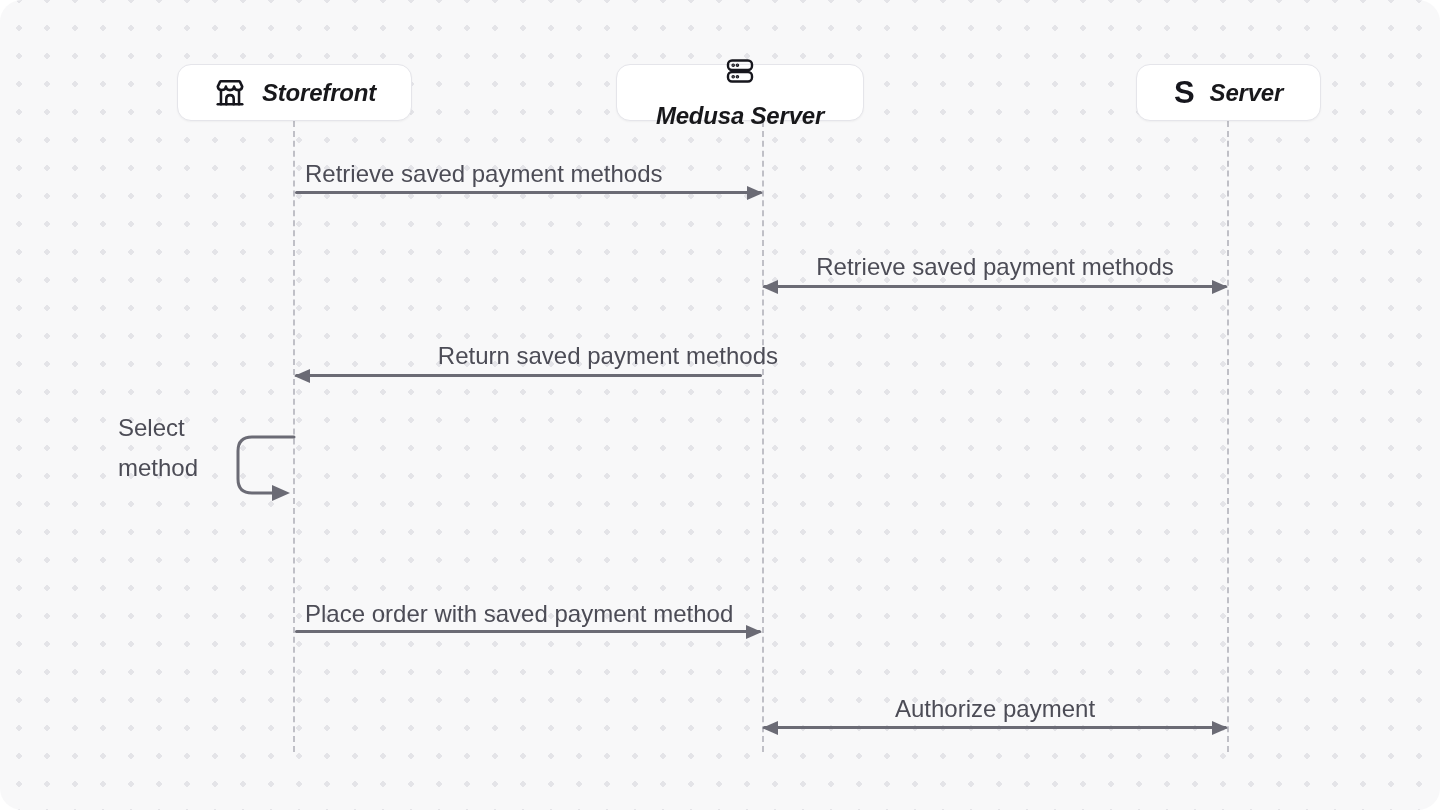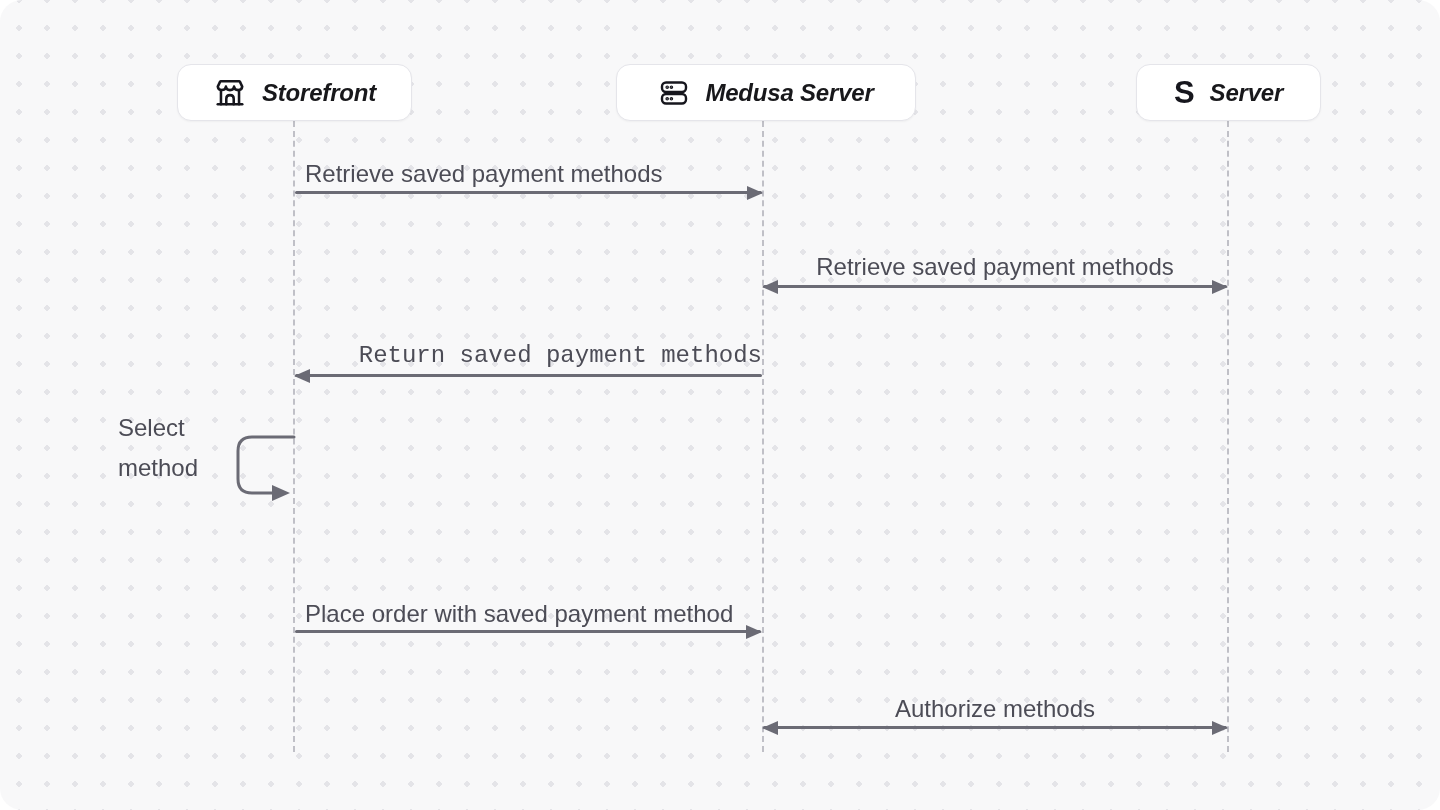--- a/index.html
+++ b/index.html
@@ -61,21 +61,21 @@
         <path d="M4.5 10 L6.7 5.3 Q6.9 5 7.3 5 H24.7 Q25.1 5 25.3 5.3 L27.5 10 A3.85 3.6 0 0 1 19.83 10 A3.85 3.6 0 0 1 12.16 10 A3.85 3.6 0 0 1 4.5 10 Z"></path>
         <path d="M7.5 14 V26.5"></path>
         <path d="M24.5 14 V26.5"></path>
         <path d="M4.5 26.5 H27.5"></path>
         <path d="M12.5 26.5 V21.5 Q12.5 18 16 18 Q19.5 18 19.5 21.5 V26.5"></path>
       </svg>
     </span>
     <span class="actor-label">Storefront</span>
   </div>
 
-  <div class="actor" style="left:616px;width:300px;">
+  <div class="actor" style="left:616px;width:248px;flex-direction:column;">
     <span class="icon">
       <svg width="32" height="32" viewBox="0 0 32 32" fill="none" stroke="#16161d" stroke-width="2.4" stroke-linecap="round" stroke-linejoin="round">
         <rect x="4" y="5.5" width="24" height="9.5" rx="4"></rect>
         <rect x="4" y="17" width="24" height="9.5" rx="4"></rect>
         <circle cx="9.2" cy="10.2" r="0.6" fill="#16161d"></circle>
         <circle cx="13.4" cy="10.2" r="0.6" fill="#16161d"></circle>
         <circle cx="9.2" cy="21.8" r="0.6" fill="#16161d"></circle>
         <circle cx="13.4" cy="21.8" r="0.6" fill="#16161d"></circle>
       </svg>
     </span>
@@ -86,28 +86,28 @@
     <span class="icon stripe-s">S</span>
     <span class="actor-label">Server</span>
   </div>
 
   <div class="msg-label" style="left:305px;top:158px;width:460px;">Retrieve saved payment methods</div>
   <div class="msg-arrow head-right" style="left:295px;top:191px;width:467px;"></div>
 
   <div class="msg-label" style="left:763px;top:251px;width:464px;text-align:center;">Retrieve saved payment methods</div>
   <div class="msg-arrow head-left head-right" style="left:763px;top:285px;width:464px;"></div>
 
-  <div class="msg-label" style="left:295px;top:340px;width:467px;text-align:right;font-family:Liberation Mono, monospace;">Return saved payment methods</div>
+  <div class="msg-label" style="left:311px;top:340px;width:467px;text-align:right;">Return saved payment methods</div>
   <div class="msg-arrow head-left" style="left:295px;top:374px;width:467px;"></div>
 
   <div class="msg-label wrap" style="left:118px;top:408px;width:108px;">Select method</div>
   <svg class="selfloop" width="64" height="76" viewBox="0 0 64 76">
     <path d="M62 8 H20 Q6 8 6 22 V50 Q6 64 20 64 H40" fill="none" stroke="#6b6b75" stroke-width="3" stroke-linecap="round"></path>
     <polygon points="40,56 58,64 40,72" fill="#6b6b75"></polygon>
   </svg>
 
   <div class="msg-label wrap" style="left:305px;top:558px;width:430px;margin-top:36px;">Place order with saved payment method</div>
   <div class="msg-arrow head-right" style="left:295px;top:630px;width:466px;"></div>
 
-  <div class="msg-label" style="left:763px;top:693px;width:464px;text-align:center;">Authorize methods</div>
+  <div class="msg-label" style="left:763px;top:693px;width:464px;text-align:center;">Authorize payment</div>
   <div class="msg-arrow head-left head-right" style="left:763px;top:726px;width:464px;"></div>
 
 </div>
 
 </body></html>

